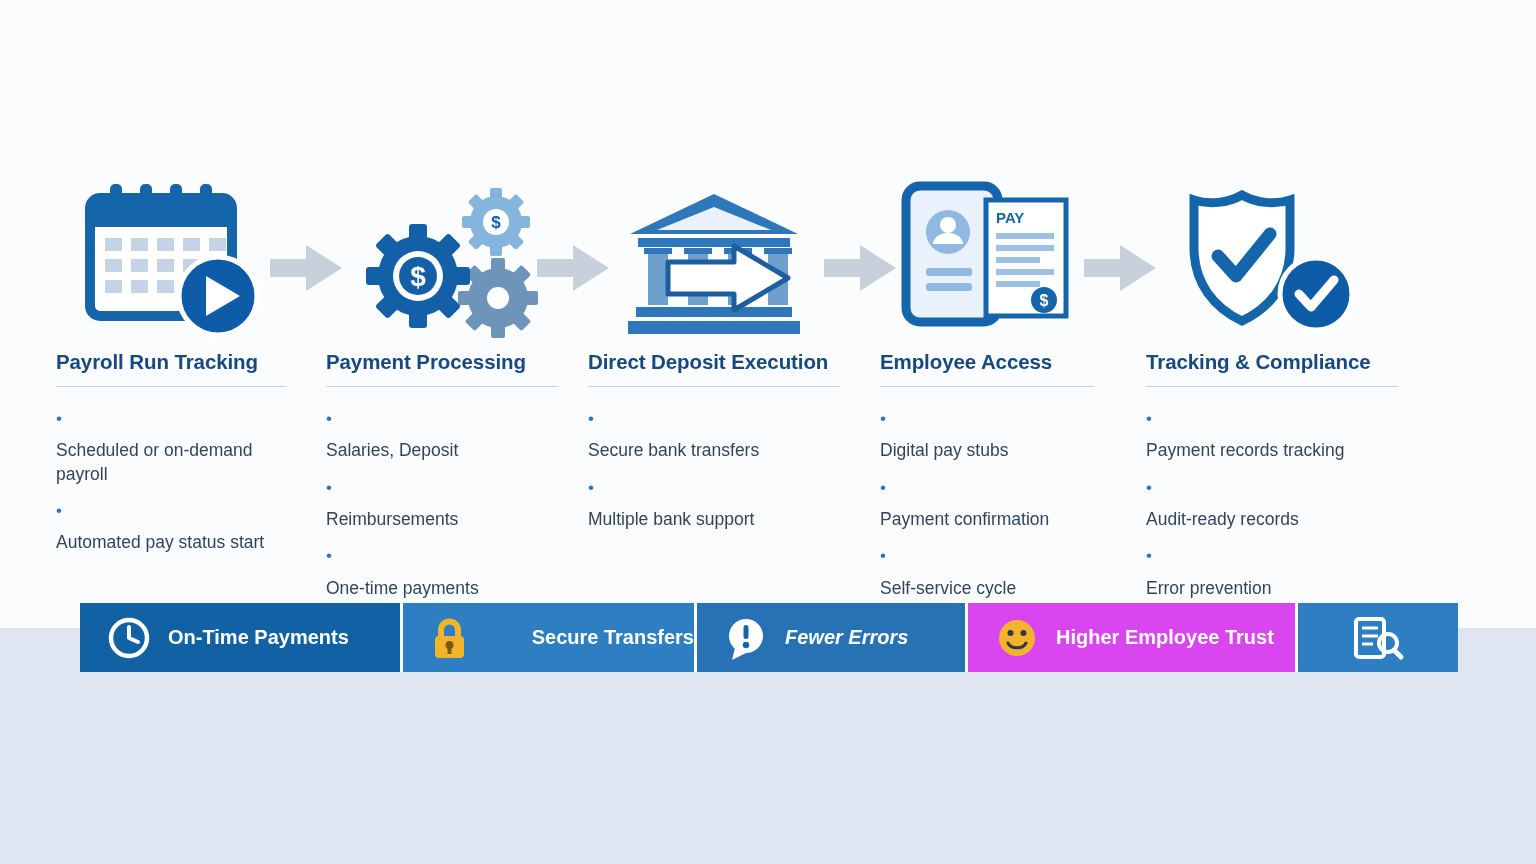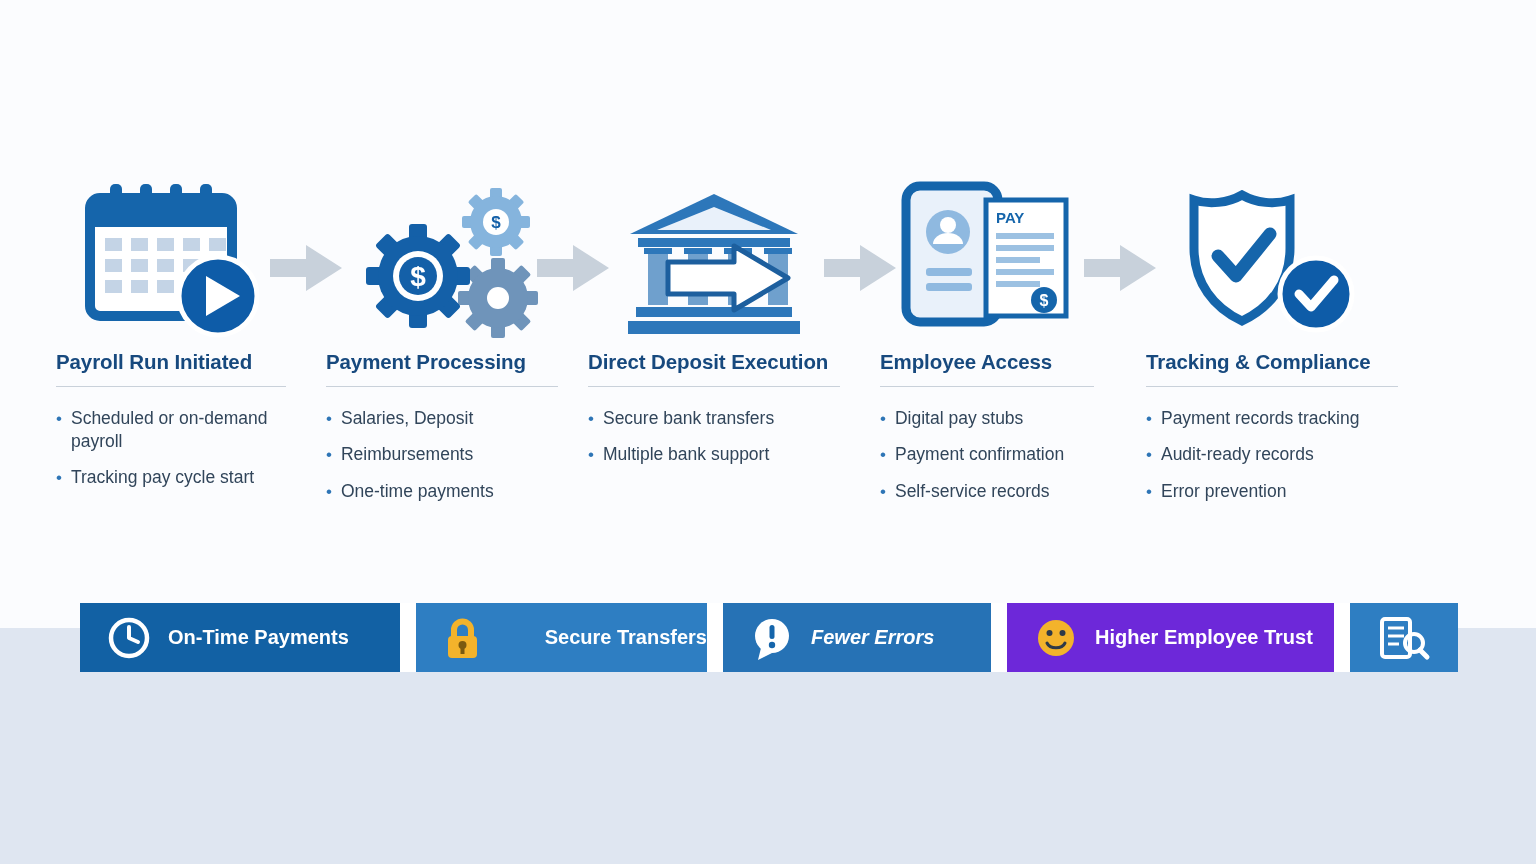--- a/index.html
+++ b/index.html
@@ -13,28 +13,28 @@
   .band { position:absolute; left:0; top:628px; width:1536px; height:236px; background:#dfe6f1; }
 
   .stage { position:absolute; top:168px; }
   .icon-wrap { height:172px; display:flex; align-items:flex-end; justify-content:center; margin-bottom:10px; }
   .stage h2 {
     font-size:20.5px; font-weight:bold; color:#17497e;
     white-space:nowrap; letter-spacing:-0.1px;
     padding-bottom:12px; border-bottom:1px solid #c9d1da;
   }
   .stage ul { list-style:none; margin-top:20px; }
-  .stage li { display:flex; gap:9px; font-size:17.5px; color:#31455a; line-height:1.32; margin-bottom:13px; }
+  .stage li { display:flex; gap:9px; font-size:17.5px; color:#31455a; line-height:1.32; margin-bottom:13px;flex-direction:column; }
   .stage li .dot::before { content:"•"; color:#2e75b6; font-size:17px; }
 
   .arrow { position:absolute; top:245px; width:72px; height:46px; }
 
   .bar {
     position:absolute; left:80px; top:603px; width:1378px; height:69px;
-    display:flex; gap:16px; background:#ffffff;
+    display:flex; gap:3px; background:#ffffff;
   }
   .seg {
     display:flex; align-items:center; gap:16px; padding-left:26px;
     color:#ffffff; font-size:20px; font-weight:bold; white-space:nowrap;
   }
   .seg.icon-only { justify-content:center; padding-left:0; }
   .seg .bicon { flex:0 0 auto; display:flex; align-items:center; }
   svg text { font-family:"Liberation Sans", sans-serif; }
 </style>
 </head>
@@ -62,29 +62,29 @@
           <rect x="75" y="79" width="17" height="13"></rect>
           <rect x="101" y="79" width="17" height="13"></rect>
         <rect x="23" y="100" width="17" height="13"></rect>
           <rect x="49" y="100" width="17" height="13"></rect>
           <rect x="75" y="100" width="17" height="13"></rect>
       </g>
       <circle cx="136" cy="116" r="39" fill="#0e5ca8" stroke="#ffffff" stroke-width="5"></circle>
       <polygon points="124,96 124,136 158,116" fill="#ffffff"></polygon>
     </svg>
   </div>
-  <h2>Payroll Run Initiated</h2>
+  <h2>Payroll Run Tracking</h2>
   <ul>
     <li>
         <span class="dot"></span>
         <span>Scheduled or on-demand payroll</span>
       </li>
     <li>
         <span class="dot"></span>
-        <span>Tracking pay cycle start</span>
+        <span>Automated pay status start</span>
       </li>
   </ul>
 </div>
 
 <div class="arrow" style="left:270px;">
   <svg width="72" height="46" viewBox="0 0 72 46">
       <polygon points="0,14 36,14 36,0 72,23 36,46 36,32 0,32" fill="#c8d1db"></polygon>
     </svg>
 </div>
 
@@ -275,21 +275,21 @@
     <li>
         <span class="dot"></span>
         <span>Digital pay stubs</span>
       </li>
     <li>
         <span class="dot"></span>
         <span>Payment confirmation</span>
       </li>
     <li>
         <span class="dot"></span>
-        <span>Self-service records</span>
+        <span>Self-service cycle</span>
       </li>
   </ul>
 </div>
 
 <div class="arrow" style="left:1084px;">
   <svg width="72" height="46" viewBox="0 0 72 46">
       <polygon points="0,14 36,14 36,0 72,23 36,46 36,32 0,32" fill="#c8d1db"></polygon>
     </svg>
 </div>
 
@@ -348,21 +348,21 @@
       <svg width="46" height="46" viewBox="0 0 46 46">
         <circle cx="23" cy="21" r="17" fill="#ffffff"></circle>
         <polygon points="12,33 9,45 23,38" fill="#ffffff"></polygon>
         <rect x="20.5" y="10" width="5" height="14" rx="2.5" fill="#1565ab"></rect>
         <circle cx="23" cy="30" r="3.2" fill="#1565ab"></circle>
       </svg>
     </span>
     <span>Fewer Errors</span>
   </div>
 
-  <div class="seg" style="flex: 0 0 327px; background: #6d28d9;">
+  <div class="seg" style="flex: 0 0 327px; background: #d946ef;">
     <span class="bicon">
       <svg width="46" height="46" viewBox="0 0 46 46">
         <circle cx="23" cy="23" r="18" fill="#f3b32b"></circle>
         <circle cx="16.5" cy="18" r="3" fill="#2e3a48"></circle>
         <circle cx="29.5" cy="18" r="3" fill="#2e3a48"></circle>
         <path d="M14 28 a9.5 7 0 0 0 18 0" fill="none" stroke="#2e3a48" stroke-width="3" stroke-linecap="round"></path>
       </svg>
     </span>
     <span>Higher Employee Trust</span>
   </div>

